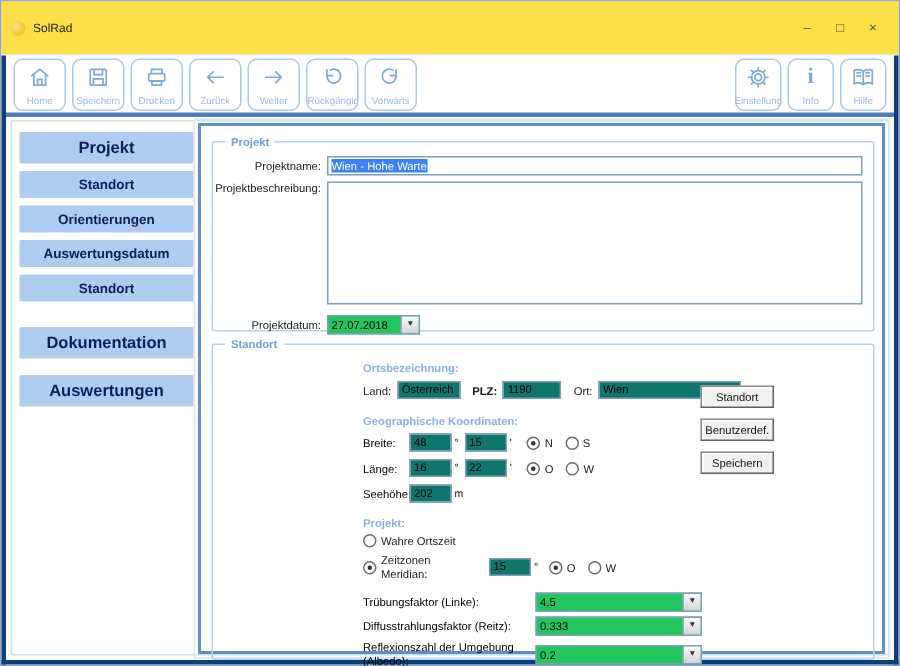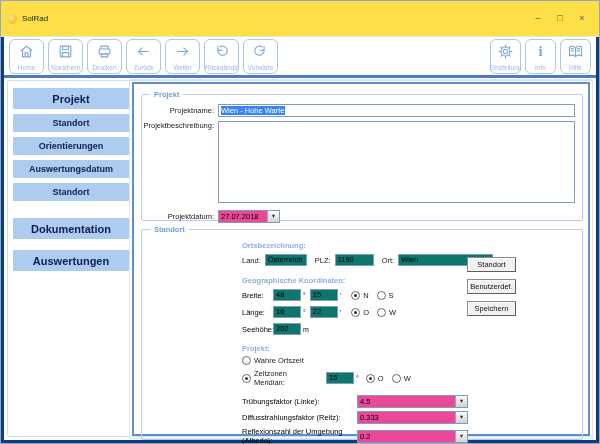--- a/index.html
+++ b/index.html
@@ -69,21 +69,21 @@
 
   .textbox { flex:1; height:13px; border:1px solid #7f9db9; background:#fff;
     font-size:7.5px; line-height:11px; padding:0 2px; overflow:hidden; white-space:nowrap; }
   .sel { background:#3b82f6; color:#fff; }
   .textarea { flex:1; height:82px; border:1px solid #7f9db9; background:#fff;
     resize:none; font-family:"Liberation Sans",sans-serif; font-size:7.5px; }
 
   .inp { height:12px; border:1px solid #7f9db9; background:#0f766e;
     font-size:7.5px; line-height:10px; padding:0 2px; overflow:hidden; white-space:nowrap; }
 
-  .combo { height:13px; border:1px solid #7f9db9; background:#ec4899; display:flex; }
+  .combo { height:13px; border:1px solid #7f9db9; background:#22c55e; display:flex; }
   .combo .ct { flex:1; font-size:7.5px; line-height:11px; padding-left:2px;
     overflow:hidden; white-space:nowrap; }
   .combo .cb { width:12px; flex:none; background:linear-gradient(#fafafa,#d4d4d4);
     border-left:1px solid #9aa8b8; font-size:5.5px; line-height:11px;
     text-align:center; color:#333; cursor:default; }
 
   .radio { width:9px; height:9px; border:1px solid #6a6a6a; border-radius:50%;
     background:#fff; position:relative; flex:none; display:inline-block; }
   .radio.checked::after { content:""; position:absolute; inset:2px;
     background:#333; border-radius:50%; }
@@ -274,21 +274,21 @@
 
         <div class="groupbox" id="gb-standort">
           <span class="legend">Standort</span>
 
           <div class="st-body">
             <div class="sect">Ortsbezeichnung:</div>
 
             <div class="row" style="margin-top:4px;align-items:center;">
               <span class="fs7" style="margin-right:4px;">Land:</span>
               <div class="inp" style="width:42px;">Österreich</div>
-              <span class="fs7" style="margin:0 4px 0 8px;">PLZ:</span>
+              <span class="fs7" style="margin:0 4px 0 8px;font-weight:bold;">PLZ:</span>
               <div class="inp" style="width:39px;">1190</div>
               <span class="fs7" style="margin:0 4px 0 8px;">Ort:</span>
               <div class="inp" style="width:95px;">Wien</div>
             </div>
 
             <div class="sect" style="margin-top:10px;">Geographische Koordinaten:</div>
 
             <div class="row" style="margin-top:4px;">
               <span class="clabel">Breite:</span>
               <div class="inp coord-inp">48</div>

